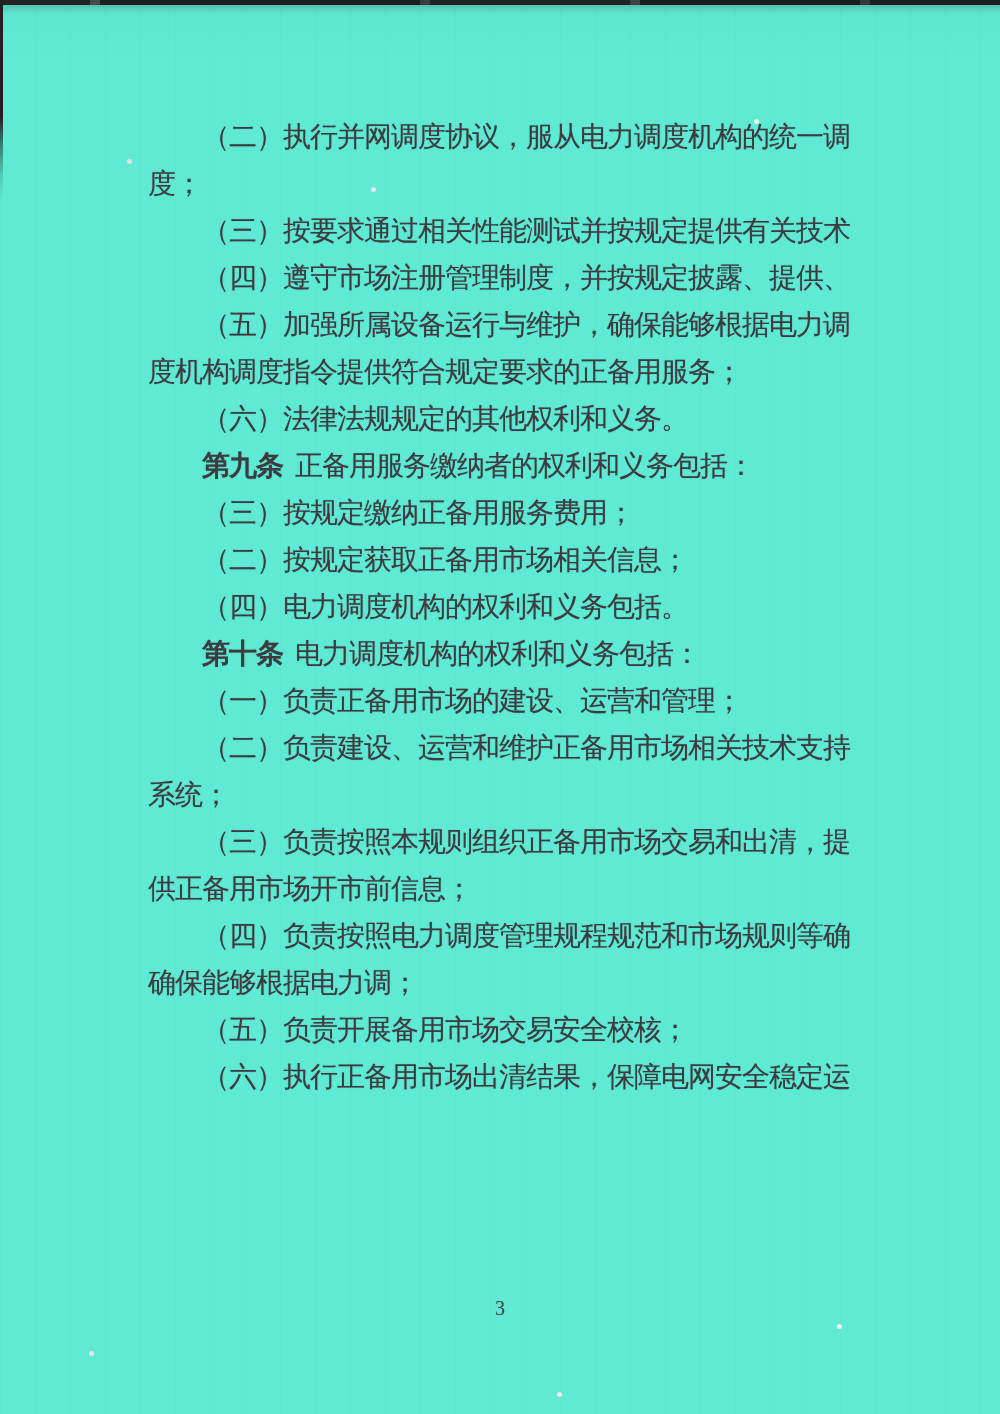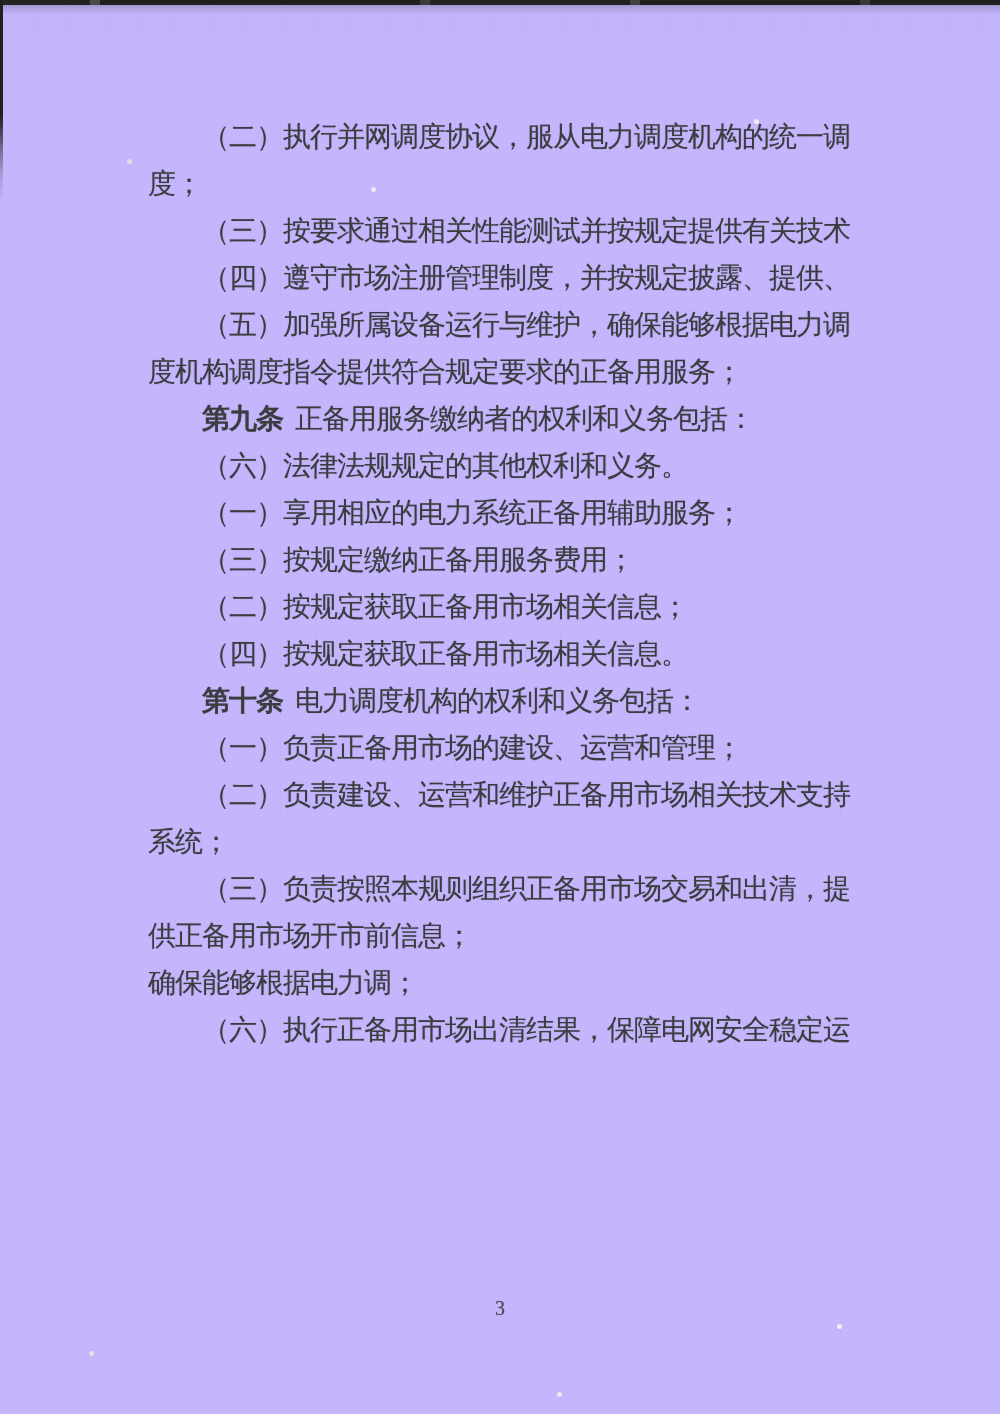--- a/index.html
+++ b/index.html
@@ -1,20 +1,20 @@
 <!DOCTYPE html>
 <html><head>
 <meta charset="utf-8">
 <style>
   html,body { margin:0; padding:0; background:#ffffff; }
   .page {
     position:relative;
     width:1000px;
     height:1414px;
-    background:#c4b5fd;
+    background:#5eead4;
     overflow:hidden;
     font-family:"Liberation Serif","DejaVu Serif",serif;
   }
   
   .page::before {
     content:"";
     position:absolute; inset:0;
     background-image:
       repeating-linear-gradient(90deg, rgba(110,110,118,0.04) 0 1px, rgba(0,0,0,0) 1px 35px),
       linear-gradient(180deg, rgba(0,0,0,0.015), rgba(0,0,0,0) 60px);
@@ -88,45 +88,46 @@
   <div class="line indent"><span class="lead"></span><span class="line-text">（三）按要求通过相关性能测试并按规定提供有关技术</span></div>
 
 
   <div class="line indent"><span class="lead"></span><span class="line-text">（四）遵守市场注册管理制度，并按规定披露、提供、</span></div>
 
 
   <div class="line indent"><span class="lead"></span><span class="line-text">（五）加强所属设备运行与维护，确保能够根据电力调</span></div>
 
   <div class="line"><span class="lead"></span><span class="line-text">度机构调度指令提供符合规定要求的正备用服务；</span></div>
 
+  <div class="line indent"><span class="lead"></span><span class="line-text">（六）法律法规规定的其他权利和义务。</span></div>
+
   <div class="line indent"><span class="lead">第九条</span><span class="line-text">正备用服务缴纳者的权利和义务包括：</span></div>
 
-  <div class="line indent"><span class="lead"></span><span class="line-text">（六）法律法规规定的其他权利和义务。</span></div>
-
-  <div class="line indent"><span class="lead"></span><span class="line-text">（一）享用相应的电力系统正备用辅助服务；</span></div>
 
   <div class="line indent"><span class="lead"></span><span class="line-text">（三）按规定缴纳正备用服务费用；</span></div>
 
   <div class="line indent"><span class="lead"></span><span class="line-text">（二）按规定获取正备用市场相关信息；</span></div>
 
-  <div class="line indent"><span class="lead"></span><span class="line-text">（四）按规定获取正备用市场相关信息。</span></div>
+  <div class="line indent"><span class="lead"></span><span class="line-text">（四）电力调度机构的权利和义务包括。</span></div>
 
   <div class="line indent"><span class="lead">第十条</span><span class="line-text">电力调度机构的权利和义务包括：</span></div>
 
   <div class="line indent"><span class="lead"></span><span class="line-text">（一）负责正备用市场的建设、运营和管理；</span></div>
 
   <div class="line indent"><span class="lead"></span><span class="line-text">（二）负责建设、运营和维护正备用市场相关技术支持</span></div>
 
   <div class="line"><span class="lead"></span><span class="line-text">系统；</span></div>
 
   <div class="line indent"><span class="lead"></span><span class="line-text">（三）负责按照本规则组织正备用市场交易和出清，提</span></div>
 
   <div class="line"><span class="lead"></span><span class="line-text">供正备用市场开市前信息；</span></div>
 
+  <div class="line indent"><span class="lead"></span><span class="line-text">（四）负责按照电力调度管理规程规范和市场规则等确</span></div>
 
   <div class="line"><span class="lead"></span><span class="line-text">确保能够根据电力调；</span></div>
 
+  <div class="line indent"><span class="lead"></span><span class="line-text">（五）负责开展备用市场交易安全校核；</span></div>
 
   <div class="line indent"><span class="lead"></span><span class="line-text">（六）执行正备用市场出清结果，保障电网安全稳定运</span></div>
 </div>
 
   <div class="page-number">3</div>
 </div>
 
 </body></html>

